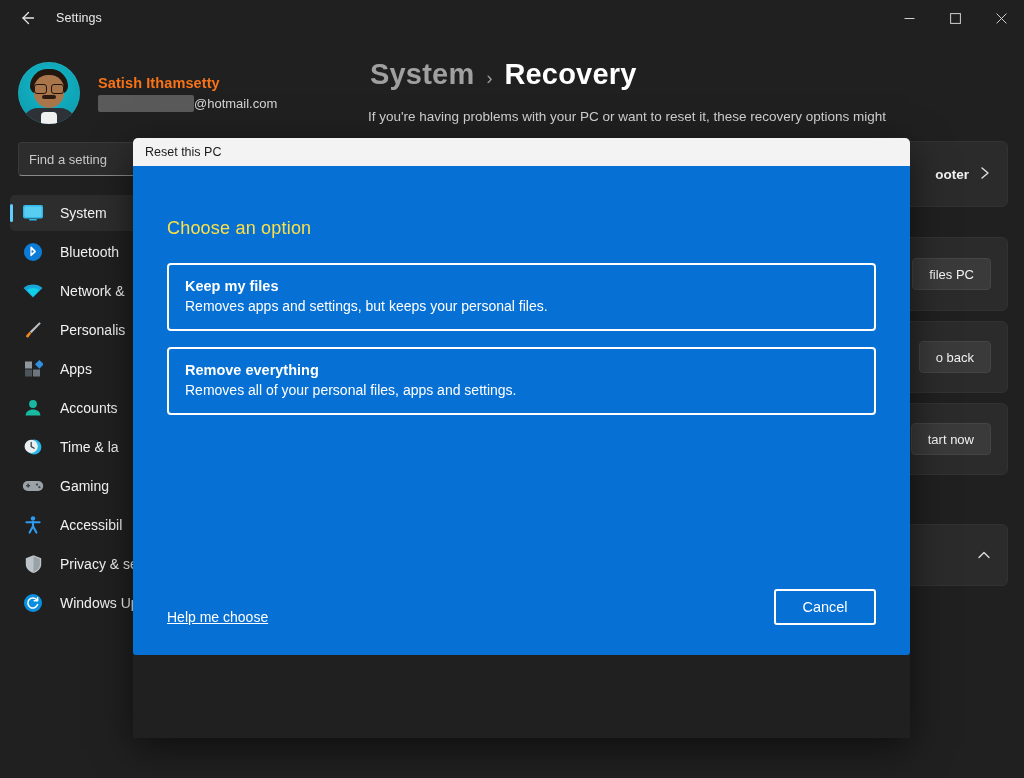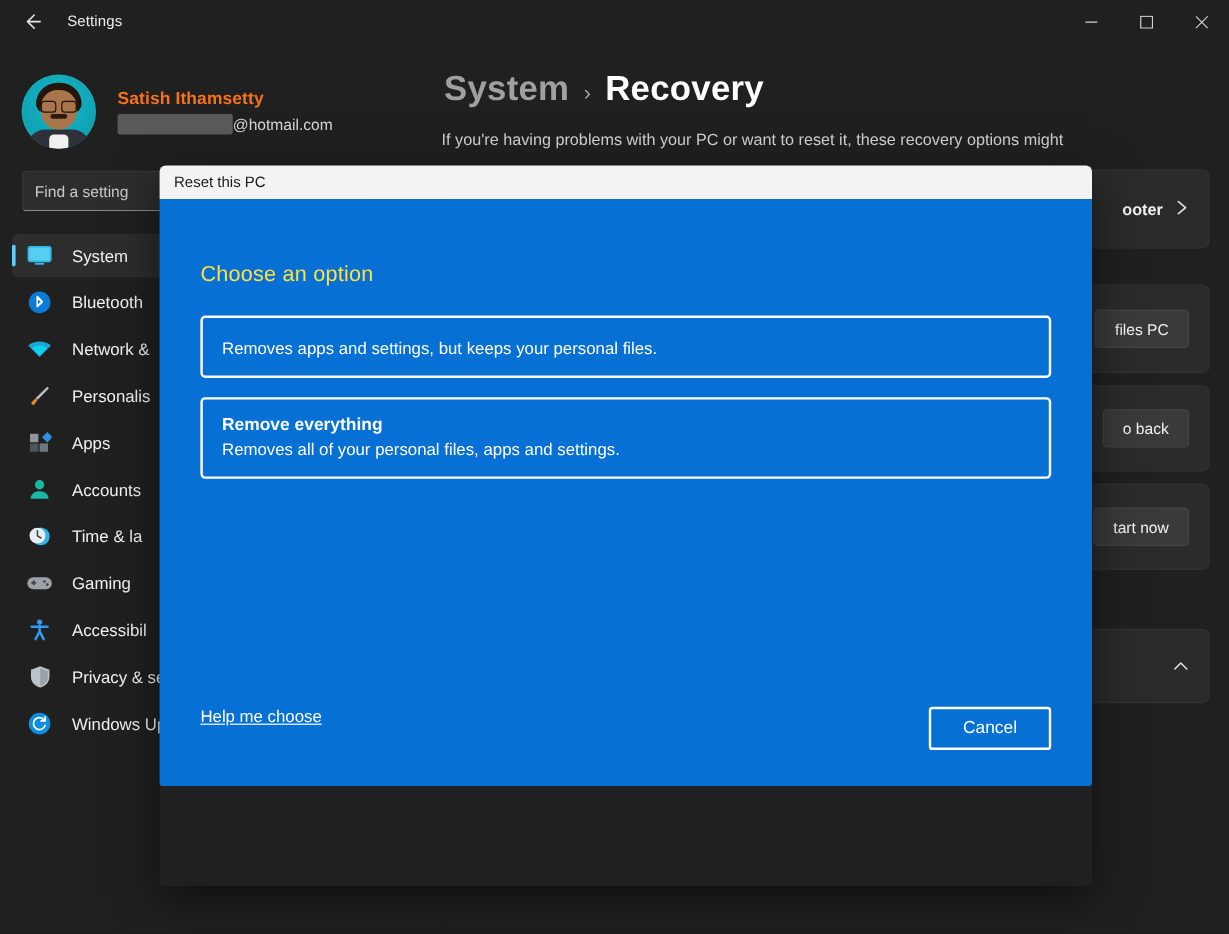--- a/index.html
+++ b/index.html
@@ -138,21 +138,21 @@
   .options { margin-top:24px; }
   .option {
     border:2px solid #ffffff; border-radius:4px;
     padding:13px 16px 15px 16px; margin-bottom:16px;
   }
   .opt-title { font-size:14.5px; font-weight:bold; color:#ffffff; }
   .opt-sub { font-size:14px; color:#ffffff; margin-top:4px; }
 
   .dlg-footer {
     position:absolute; left:34px; right:34px; bottom:30px;
-    display:flex; align-items:flex-start; justify-content:space-between;
+    display:flex; align-items:flex-end; justify-content:space-between;
   }
   .helplink {
     font-size:14px; color:#ffffff; text-decoration:underline;
   }
   .cancelbtn {
     border:2px solid #ffffff; border-radius:3px; background:transparent;
     height:36px; min-width:102px; display:flex; align-items:center; justify-content:center;
     font-size:14.5px; color:#ffffff;
   }
 </style>
@@ -398,20 +398,21 @@
 
   <div class="dialog">
     <div class="dlg-title">
       <span>Reset this PC</span>
     </div>
     <div class="dlg-body">
       <div class="dlg-heading">Choose an option</div>
 
       <div class="options">
         <div class="option">
+          <div class="opt-title">Keep my files</div>
           <div class="opt-sub">Removes apps and settings, but keeps your personal files.</div>
         </div>
         <div class="option">
           <div class="opt-title">Remove everything</div>
           <div class="opt-sub">Removes all of your personal files, apps and settings.</div>
         </div>
       </div>
 
       <div class="dlg-footer">
         <span class="helplink">Help me choose</span>

